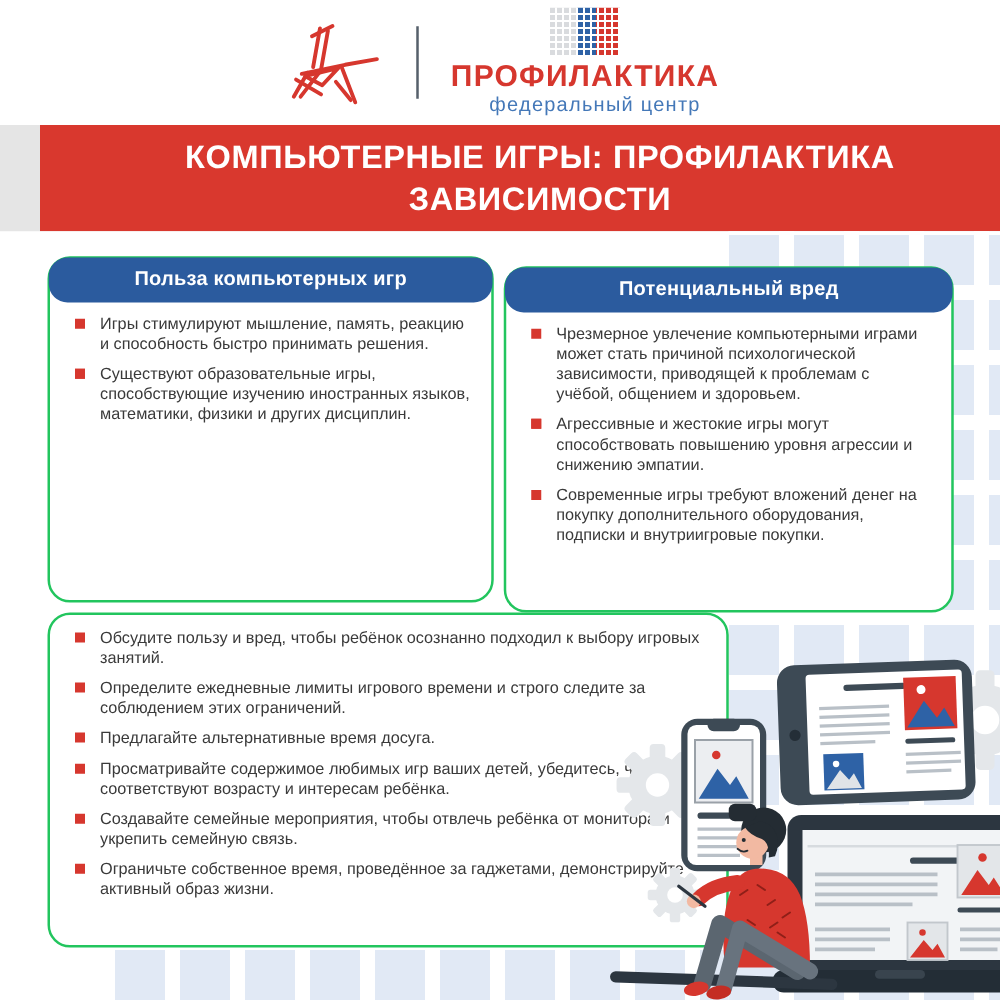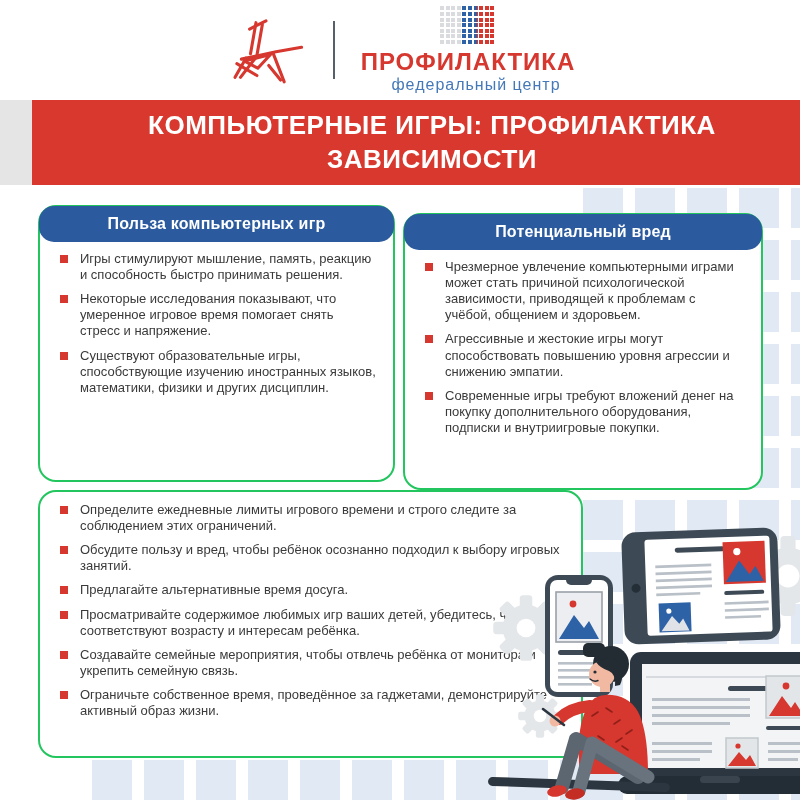--- a/index.html
+++ b/index.html
@@ -85,39 +85,38 @@
 
   <div class="content">
     <div class="plaid plaid-right"></div>
     <div class="plaid plaid-bottom"></div>
 
     <div class="card card-1">
       <div class="card-header">Польза компьютерных игр</div>
       <ul>
         <li><span class="bullet-sq"></span><span>Игры стимулируют мышление, память, реакцию и способность быстро принимать решения.</span></li>
         <li><span class="bullet-sq"></span></li>
-        <li><span class="bullet-sq"></span><span>Некоторые исследования показывают, что умеренное игровое время помогает снять стресс и напряжение.</span></li>
         <li><span class="bullet-sq"></span><span>Существуют образовательные игры, способствующие изучению иностранных языков, математики, физики и других дисциплин.</span></li>
       </ul>
     </div>
 
     <div class="card card-2">
       <div class="card-header">Потенциальный вред</div>
       <ul>
         <li><span class="bullet-sq"></span><span>Чрезмерное увлечение компьютерными играми может стать причиной психологической зависимости, приводящей к проблемам с учёбой, общением и здоровьем.</span></li>
         <li><span class="bullet-sq"></span></li>
         <li><span class="bullet-sq"></span><span>Агрессивные и жестокие игры могут способствовать повышению уровня агрессии и снижению эмпатии.</span></li>
         <li><span class="bullet-sq"></span><span>Современные игры требуют вложений денег на покупку дополнительного оборудования, подписки и внутриигровые покупки.</span></li>
       </ul>
     </div>
 
     <div class="card card-3">
       <ul>
+        <li><span class="bullet-sq"></span><span>Обсудите пользу и вред, чтобы ребёнок осознанно подходил к выбору игровых занятий.</span></li>
         <li><span class="bullet-sq"></span><span>Определите ежедневные лимиты игрового времени и строго следите за соблюдением этих ограничений.</span></li>
-        <li><span class="bullet-sq"></span><span>Обсудите пользу и вред, чтобы ребёнок осознанно подходил к выбору игровых занятий.</span></li>
         <li><span class="bullet-sq"></span><span>Предлагайте альтернативные время досуга.</span></li>
         <li><span class="bullet-sq"></span><span>Просматривайте содержимое любимых игр ваших детей, убедитесь, что они соответствуют возрасту и интересам ребёнка.</span></li>
         <li><span class="bullet-sq"></span><span>Создавайте семейные мероприятия, чтобы отвлечь ребёнка от монитора и укрепить семейную связь.</span></li>
         <li><span class="bullet-sq"></span><span>Ограничьте собственное время, проведённое за гаджетами, демонстрируйте активный образ жизни.</span></li>
       </ul>
     </div>
 
     <svg class="illus" viewBox="0 0 320 320" width="320" height="320">
       <defs>
         <g id="gear">

